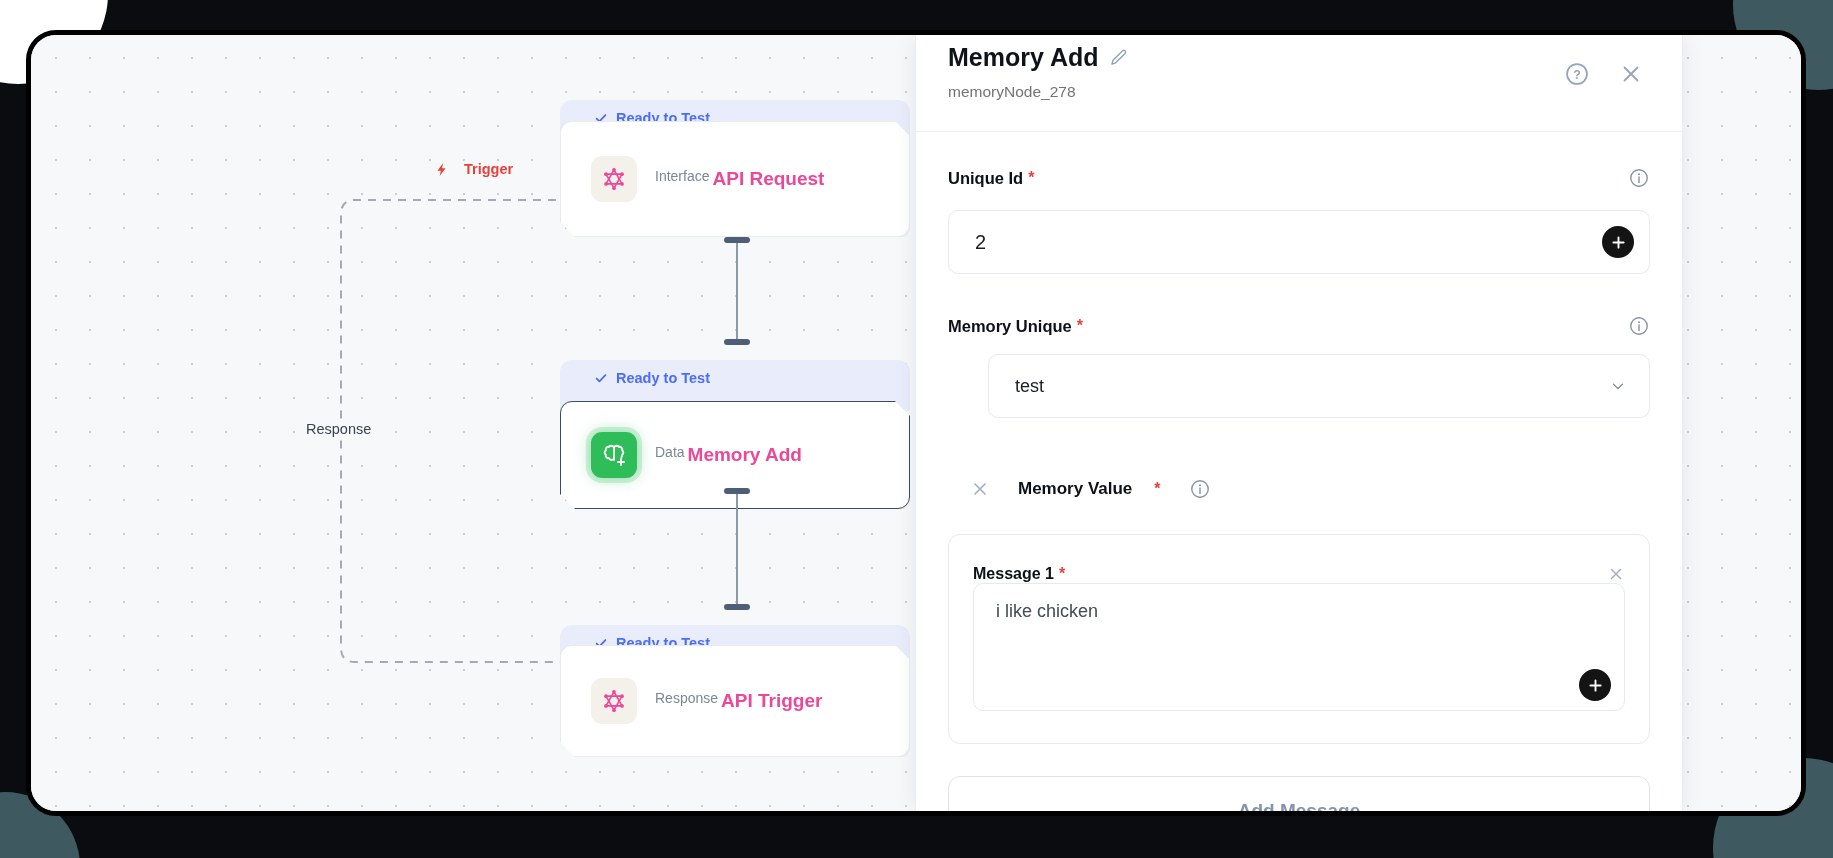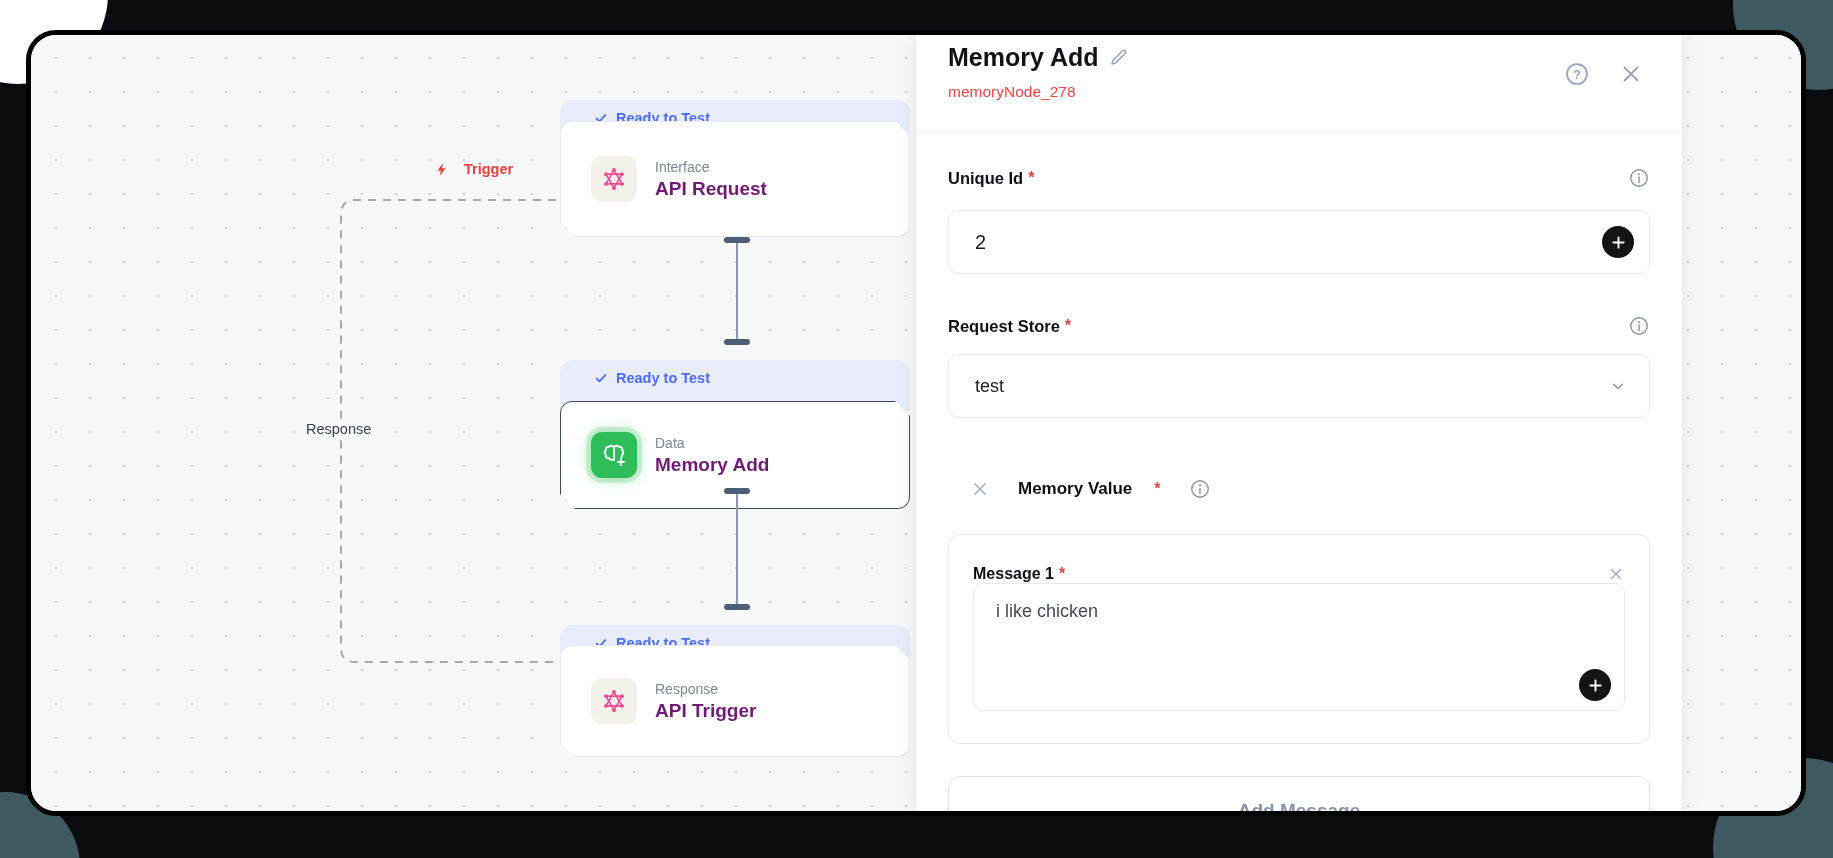--- a/index.html
+++ b/index.html
@@ -62,44 +62,44 @@
   .node-card.selected { border:1.5px solid #3b4a5e; }
   .node-icon {
     width:46px; height:46px; border-radius:11px; flex:0 0 auto;
     display:flex; align-items:center; justify-content:center;
   }
   .node-icon.beige { background:#f4f1ea; }
   .node-icon.green {
     background:#2ebd59;
     box-shadow:0 0 0 5px rgba(46,189,89,.18), 0 0 16px rgba(46,189,89,.45);
   }
-  .node-texts { display:flex; flex-direction:column; gap:3px; }
+  .node-texts { display:flex; flex-direction:row; gap:3px; }
   .node-cat { color:#7b8794; font-size:14px; }
-  .node-title { color:#701a75; font-size:19px; font-weight:700; }
+  .node-title { color:#ec4899; font-size:19px; font-weight:700; }
 
   
   .connector { position:absolute; width:26px; }
   .connector .bar {
     position:absolute; left:0; width:26px; height:6px; border-radius:3px; background:#4e5e76;
   }
   .connector .line {
     position:absolute; left:12px; top:3px; bottom:3px; width:2px; background:#8b99ad;
   }
 
   
   .panel {
     position:absolute; left:884px; top:0; width:768px; height:776px;
     background:#ffffff;
     border-left:1px solid #e9ecf1; border-right:1px solid #e9ecf1;
     box-shadow:0 0 22px rgba(15,23,42,.08);
     padding:6px 32px 0 32px;
   }
   .panel-title-row { display:flex; align-items:center; gap:10px; height:32px; }
   .panel-title { font-size:25px; font-weight:700; color:#0f1318; }
-  .panel-node-id { margin-top:10px; font-size:15.5px; color:#ef4444; }
+  .panel-node-id { margin-top:10px; font-size:15.5px; color:#737373; }
   .panel-actions { position:absolute; top:26px; right:38px; display:flex; gap:28px; align-items:center; }
   .icon-btn { width:26px; height:26px; display:flex; align-items:center; justify-content:center; cursor:pointer; }
   .divider { margin:30px -32px 0 -32px; border:none; border-top:1px solid #eceff3; }
 
   .field-label-row { display:flex; align-items:center; margin-top:34px; height:24px; }
   .field-label-row.second { margin-top:40px; }
   .field-label { font-size:16.5px; font-weight:700; color:#0d1117; }
   .req { color:#e8403a; margin-left:5px; font-weight:700; }
   .spacer { flex:1; }
 
@@ -110,21 +110,21 @@
     font-family:"Liberation Sans","DejaVu Sans",sans-serif;
   }
   .plus-btn {
     position:absolute; width:32px; height:32px; border-radius:50%; background:#141414;
     display:flex; align-items:center; justify-content:center; cursor:pointer; border:none;
   }
   .plus-btn.in-input { right:16px; top:16px; }
 
   .select {
     margin-top:16px; height:64px; border:1px solid #e7e9ee; border-radius:10px;
-    display:flex; align-items:center; padding:0 22px 0 26px; cursor:pointer; background:#fff;
+    display:flex; align-items:center; padding:0 22px 0 26px; cursor:pointer; background:#fff;margin-left:40px;
   }
   .select-value { font-size:18px; color:#1a1f26; flex:1; }
 
   .mv-row { display:flex; align-items:center; gap:28px; margin-top:56px; padding-left:22px; height:30px; }
   .mv-label { font-size:17px; font-weight:700; color:#0d1117; }
 
   .message-card {
     margin-top:30px; border:1px solid #e7e9ee; border-radius:12px;
     padding:22px 24px; height:210px; position:relative;
   }
@@ -309,21 +309,21 @@
       <input class="text-input" value="2" style="">
       <button class="plus-btn in-input">
         <svg width="15" height="15" viewBox="0 0 16 16">
           <path d="M8 2.5v11M2.5 8h11" stroke="#ffffff" stroke-width="2" stroke-linecap="round"></path>
         </svg>
       </button>
     </div>
 
     
     <div class="field-label-row second">
-      <span class="field-label">Request Store</span>
+      <span class="field-label">Memory Unique</span>
       <span class="req">*</span>
       <span class="spacer"></span>
       <svg width="22" height="22" viewBox="0 0 24 24" style="cursor:pointer;">
         <circle cx="12" cy="12" r="9" fill="none" stroke="#8a93a3" stroke-width="1.5"></circle>
         <circle cx="12" cy="7.8" r="1.1" fill="#8a93a3"></circle>
         <path d="M12 10.8v6" stroke="#8a93a3" stroke-width="1.6" stroke-linecap="round"></path>
       </svg>
     </div>
     <div class="select">
       <span class="select-value">test</span>

